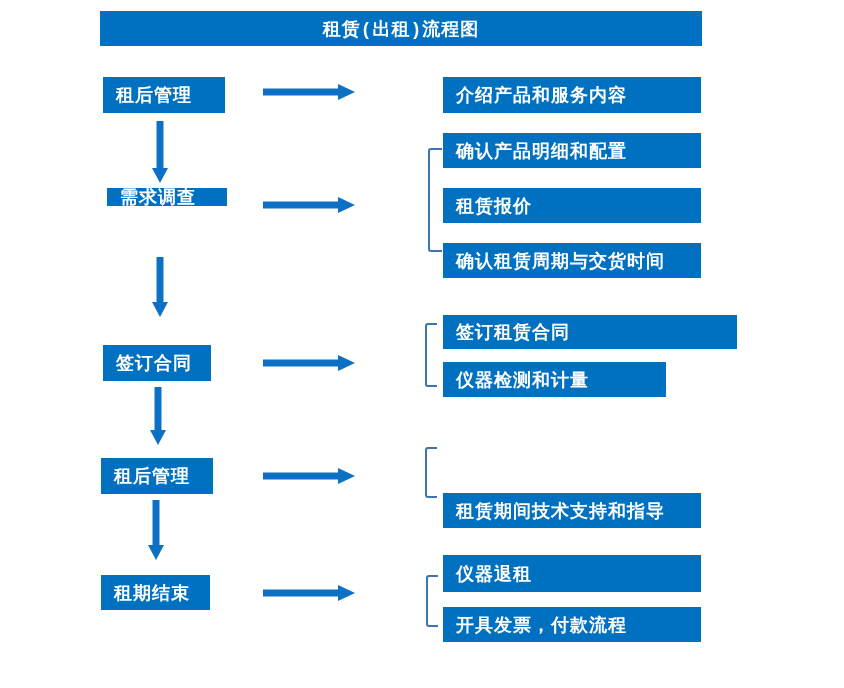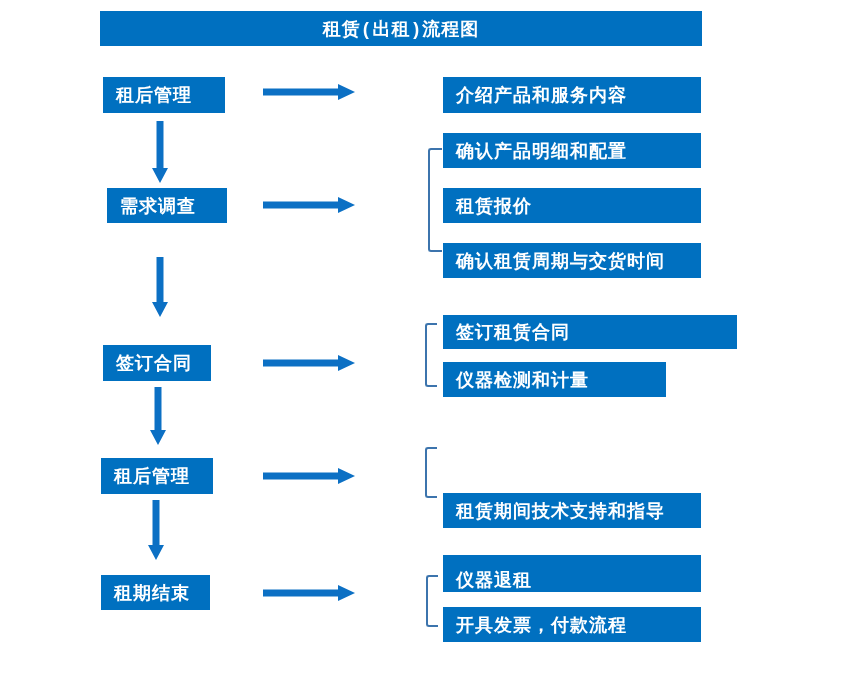--- a/index.html
+++ b/index.html
@@ -35,21 +35,21 @@
 
 <div class="canvas">
 
   <div class="title-bar">
     <span>租赁(出租)流程图</span>
   </div>
 
   <div class="box" style="left:103px;top:77px;width:122px;height:36px;">
     <span>租后管理</span>
   </div>
-  <div class="box" style="left:107px;top:188px;width:120px;height:35px;align-items:center;">
+  <div class="box" style="left:107px;top:188px;width:120px;height:18px;align-items:center;">
     <span>需求调查</span>
   </div>
   <div class="box" style="left:103px;top:345px;width:108px;height:36px;">
     <span>签订合同</span>
   </div>
   <div class="box" style="left:101px;top:458px;width:112px;height:36px;">
     <span>租后管理</span>
   </div>
   <div class="box" style="left:101px;top:575px;width:109px;height:35px;">
     <span>租期结束</span>
@@ -69,21 +69,21 @@
   </div>
   <div class="box" style="left:443px;top:315px;width:294px;height:34px;">
     <span>签订租赁合同</span>
   </div>
   <div class="box" style="left:443px;top:362px;width:223px;height:35px;">
     <span>仪器检测和计量</span>
   </div>
   <div class="box" style="left:443px;top:493px;width:258px;height:35px;">
     <span>租赁期间技术支持和指导</span>
   </div>
-  <div class="box" style="left:443px;top:555px;width:258px;height:37px;align-items:flex-end;">
+  <div class="box" style="left:443px;top:555px;width:258px;height:37px;">
     <span>仪器退租</span>
   </div>
   <div class="box" style="left:443px;top:607px;width:258px;height:35px;">
     <span>开具发票，付款流程</span>
   </div>
 
   <svg class="arrow" style="left:263px;top:84px;" width="92" height="16">
     <line x1="0" y1="8" x2="77" y2="8" stroke="#0C70C4" stroke-width="7"></line>
     <polygon points="75,0 92,8 75,16" fill="#0C70C4"></polygon>
   </svg>

